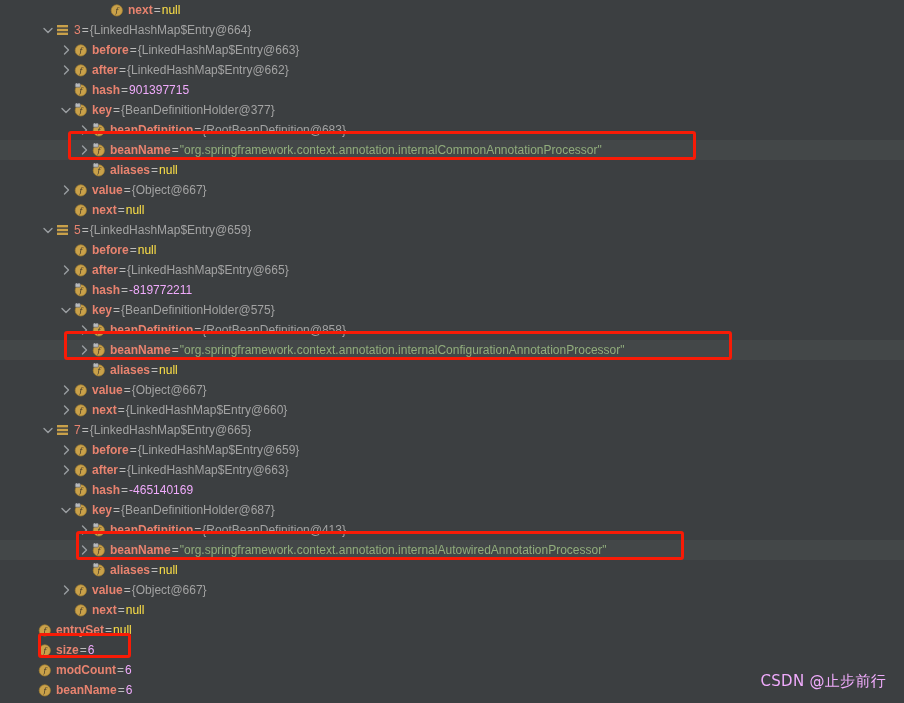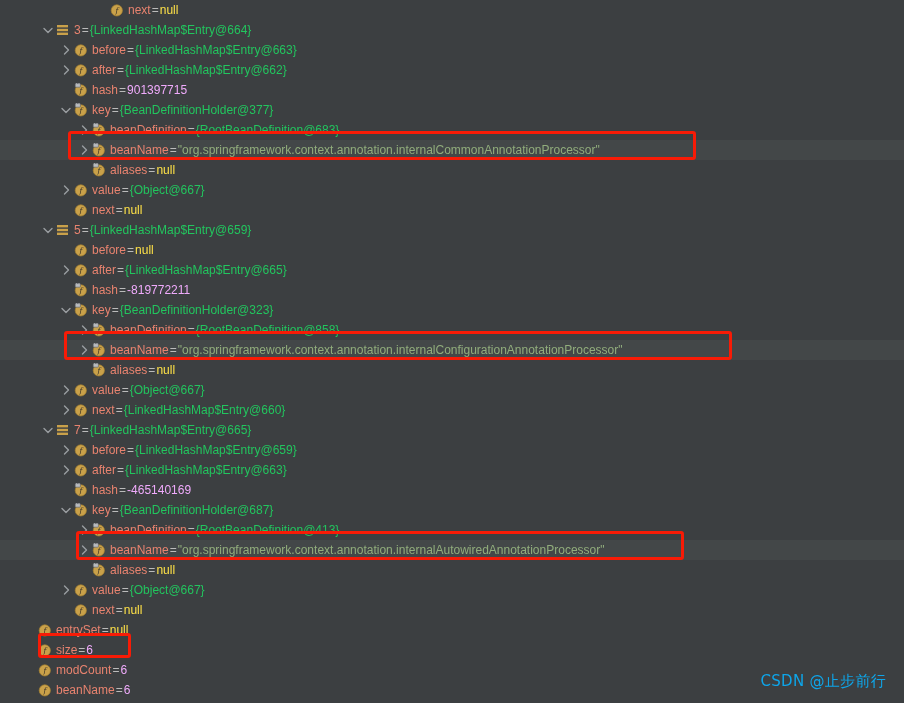--- a/index.html
+++ b/index.html
@@ -51,23 +51,23 @@
   .icon {
     flex: 0 0 auto;
     width: 16px;
     height: 20px;
     position: relative;
     margin-right: 3px;
   }
   .icon svg { position: absolute; left: 1px; top: 3px; }
 
   .txt { flex: 0 0 auto; }
-  .name      { color: #e8836f; }
+  .name      { color: #e8836f; font-weight: bold; }
   .eq        { color: #bbbbbb; padding: 0 1px; }
-  .val-ref   { color: #22c55e; text-align: center; }
+  .val-ref   { color: #a3a3a3; text-align: center; }
   .val-str   { color: #91ad7c; }
   .val-num   { color: #f0abfc; }
   .val-null  { color: #fde047; }
   .idx       { color: #e8836f; }
 
   
   .row.boxed-bg { background: #434748; }
 
   
   .redbox {
@@ -76,21 +76,21 @@
     border-radius: 3px;
     box-sizing: border-box;
     pointer-events: none;
   }
 
   
   #watermark {
     position: absolute;
     right: 18px;
     bottom: 12px;
-    color: #0ea5e9;
+    color: #f0abfc;
     font-size: 15px;
     letter-spacing: .3px;
     font-family: "DejaVu Sans", "Liberation Sans", sans-serif;
     white-space: nowrap;
     margin-top: 20px;
   }
 </style>
 </head>
 <body>
 
@@ -352,21 +352,21 @@
         <span class="icon">
           <svg width="14" height="14" viewBox="0 0 14 14">
             <circle cx="6.8" cy="7.4" r="5.6" fill="#c9a14a" stroke="#a8822f" stroke-width="0.7"></circle>
             <text x="6.8" y="10.4" text-anchor="middle" font-family="DejaVu Serif, serif" font-size="7.6" font-style="italic" fill="#3b3326">f</text>
             <rect x="1.2" y="0.6" width="5.2" height="3.6" rx="0.8" fill="#b9bcc0" stroke="#5c5f63" stroke-width="0.6"></rect>
             <path d="M2.6 0.9 v-0.9 a1.2 1.2 0 0 1 2.4 0 v0.9" fill="none" stroke="#b9bcc0" stroke-width="0.8"></path>
           </svg>
         </span>
         <span class="txt name">key</span>
         <span class="txt eq"> = </span>
-        <span class="txt val-ref">{BeanDefinitionHolder@323}</span>
+        <span class="txt val-ref">{BeanDefinitionHolder@575}</span>
       </div>
       <div class="row">
         <span class="indent" style="width: 78px;"></span>
         <span class="twisty">
           <svg width="11" height="11" viewBox="0 0 11 11">
             <path class="stroke" d="M3.5 1 L7.5 5 L3.5 9"></path>
           </svg>
         </span>
         <span class="icon">
           <svg width="14" height="14" viewBox="0 0 14 14">

